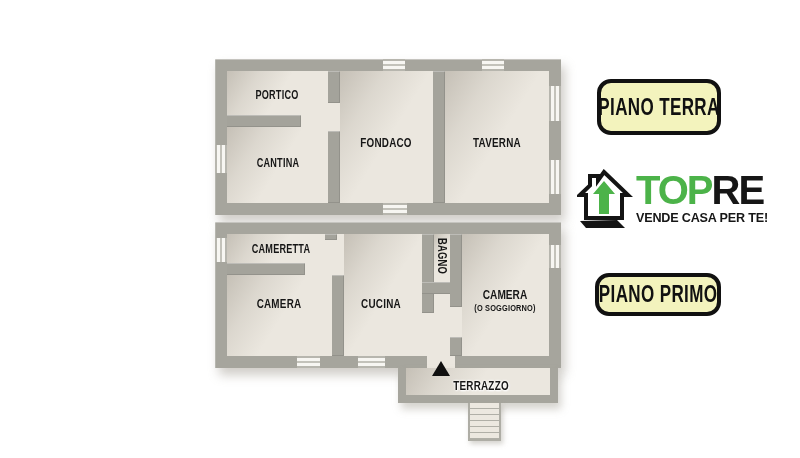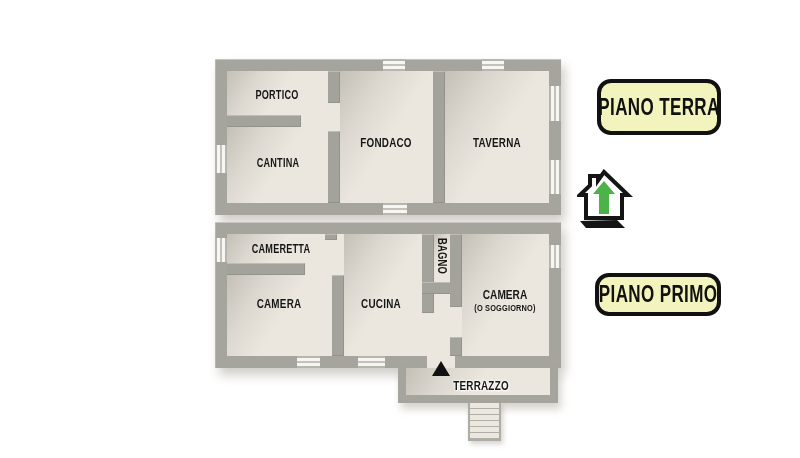--- a/index.html
+++ b/index.html
@@ -142,13 +142,17 @@
 <div class="badge" style="left:595px;top:273px;width:126px;height:43px;">
   <span>PIANO PRIMO</span>
 </div>
 
 <div class="logo" style="left:577px;top:169px;">
   <svg width="56" height="60" viewBox="0 0 56 60">
     <path d="M27,3 L51,26 L45,26 L45,49 L9,49 L9,26 L3,26 L13,16.4 L13,7 L21,7 L21,11.5 Z" fill="#ffffff" stroke="#141414" stroke-width="4" stroke-linejoin="miter"></path>
     <polygon points="27,12 38,25 32,25 32,45 22,45 22,25 16,25" fill="#4cb349"></polygon>
     <polygon points="3,52 40,51 48,59 9,59" fill="#141414"></polygon>
   </svg>
+  <div class="logo-text">
+    <div class="brand"><span class="green">TOP</span><span class="dark">RE</span></div>
+    <div class="tagline">VENDE CASA PER TE!</div>
+  </div>
 </div>
 
 </body></html>

